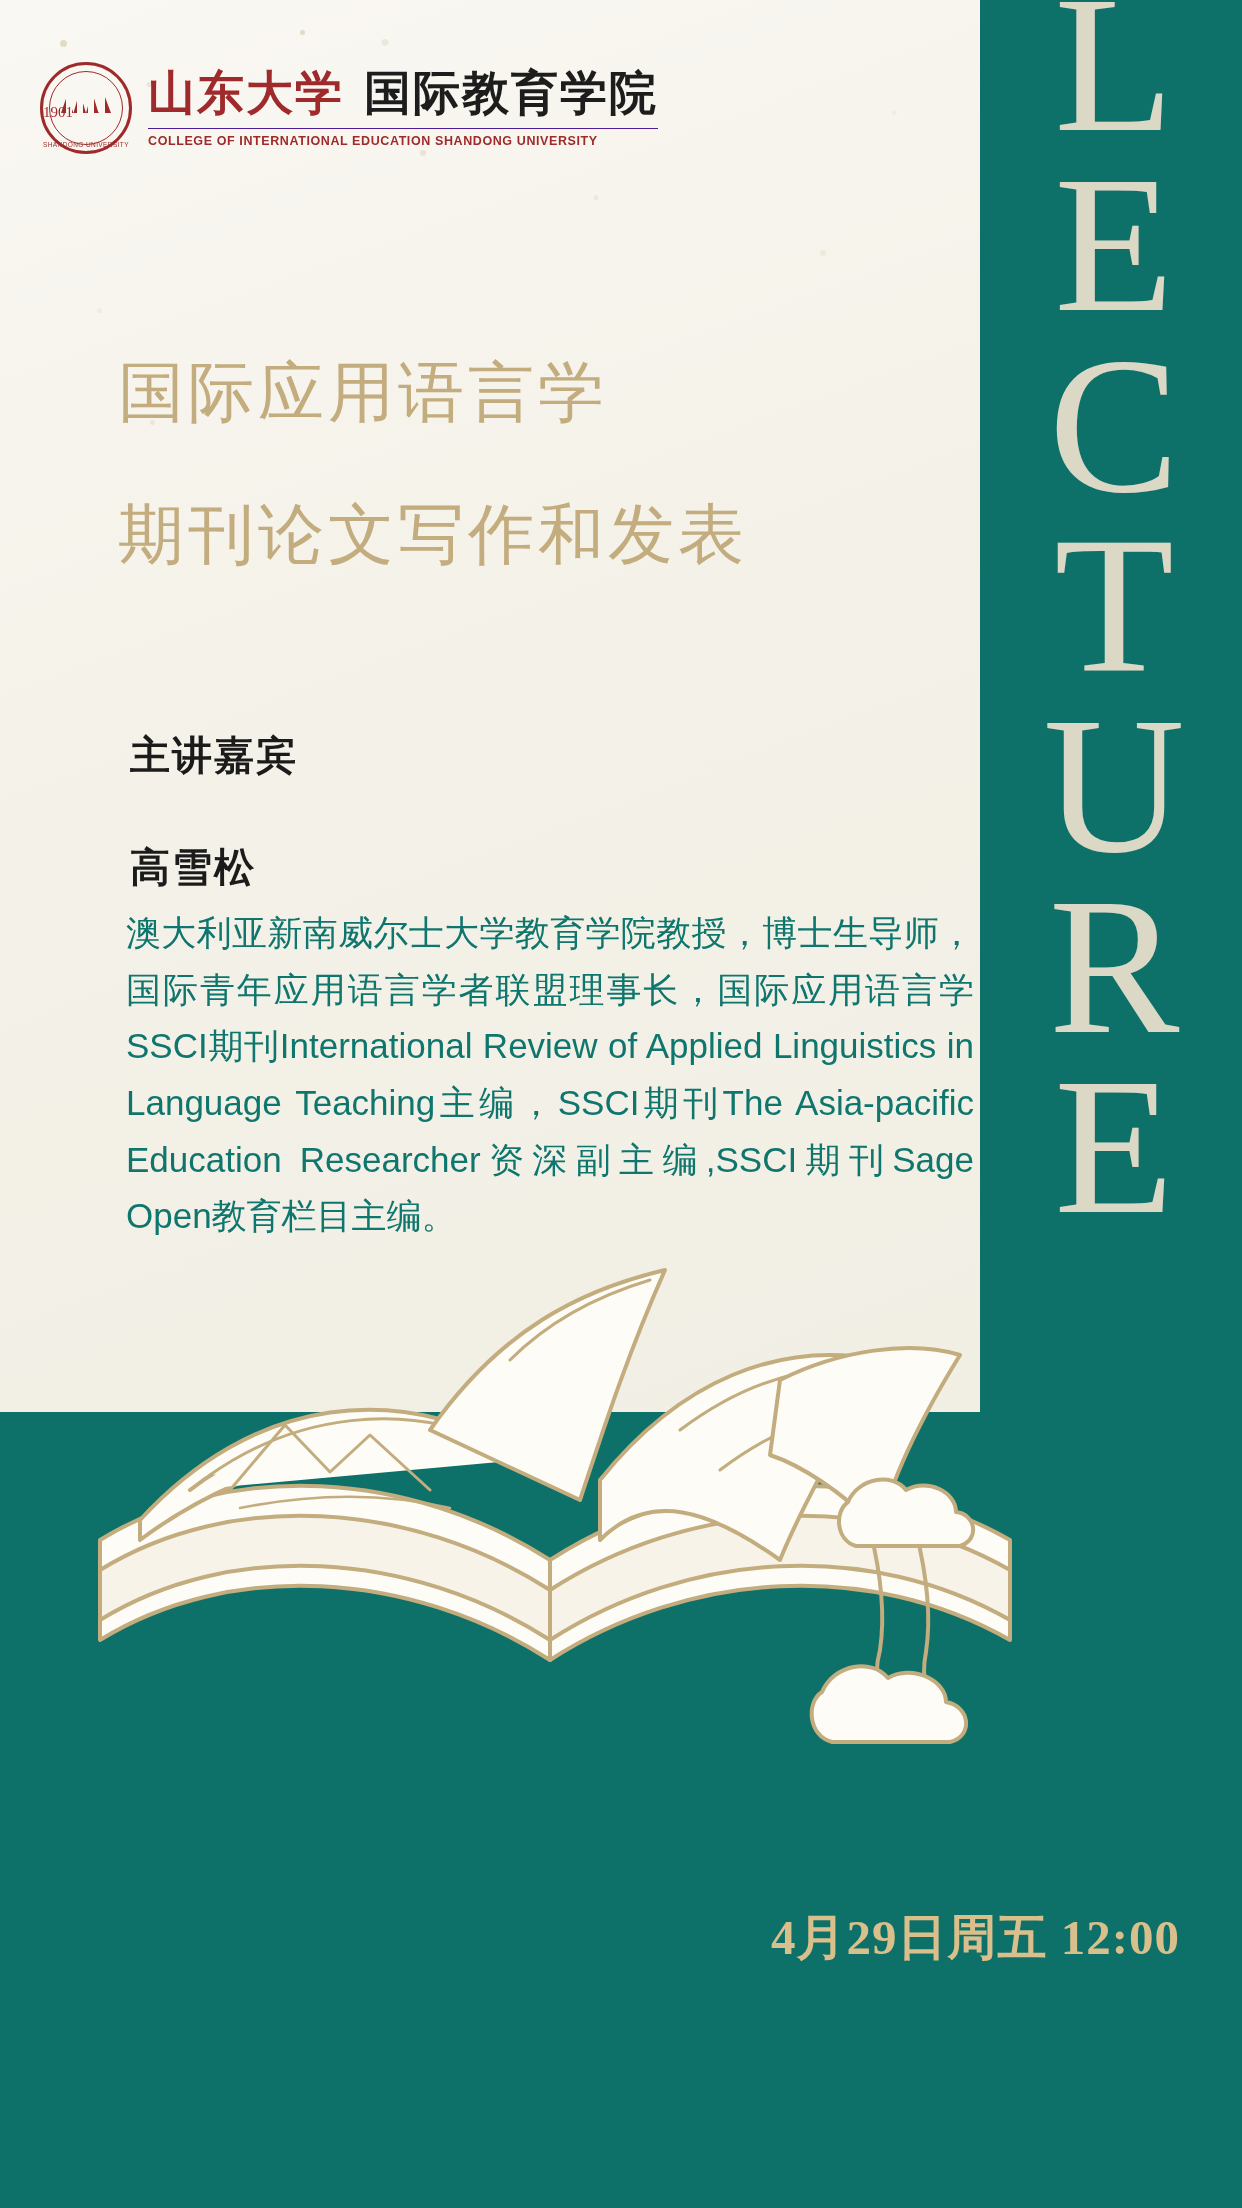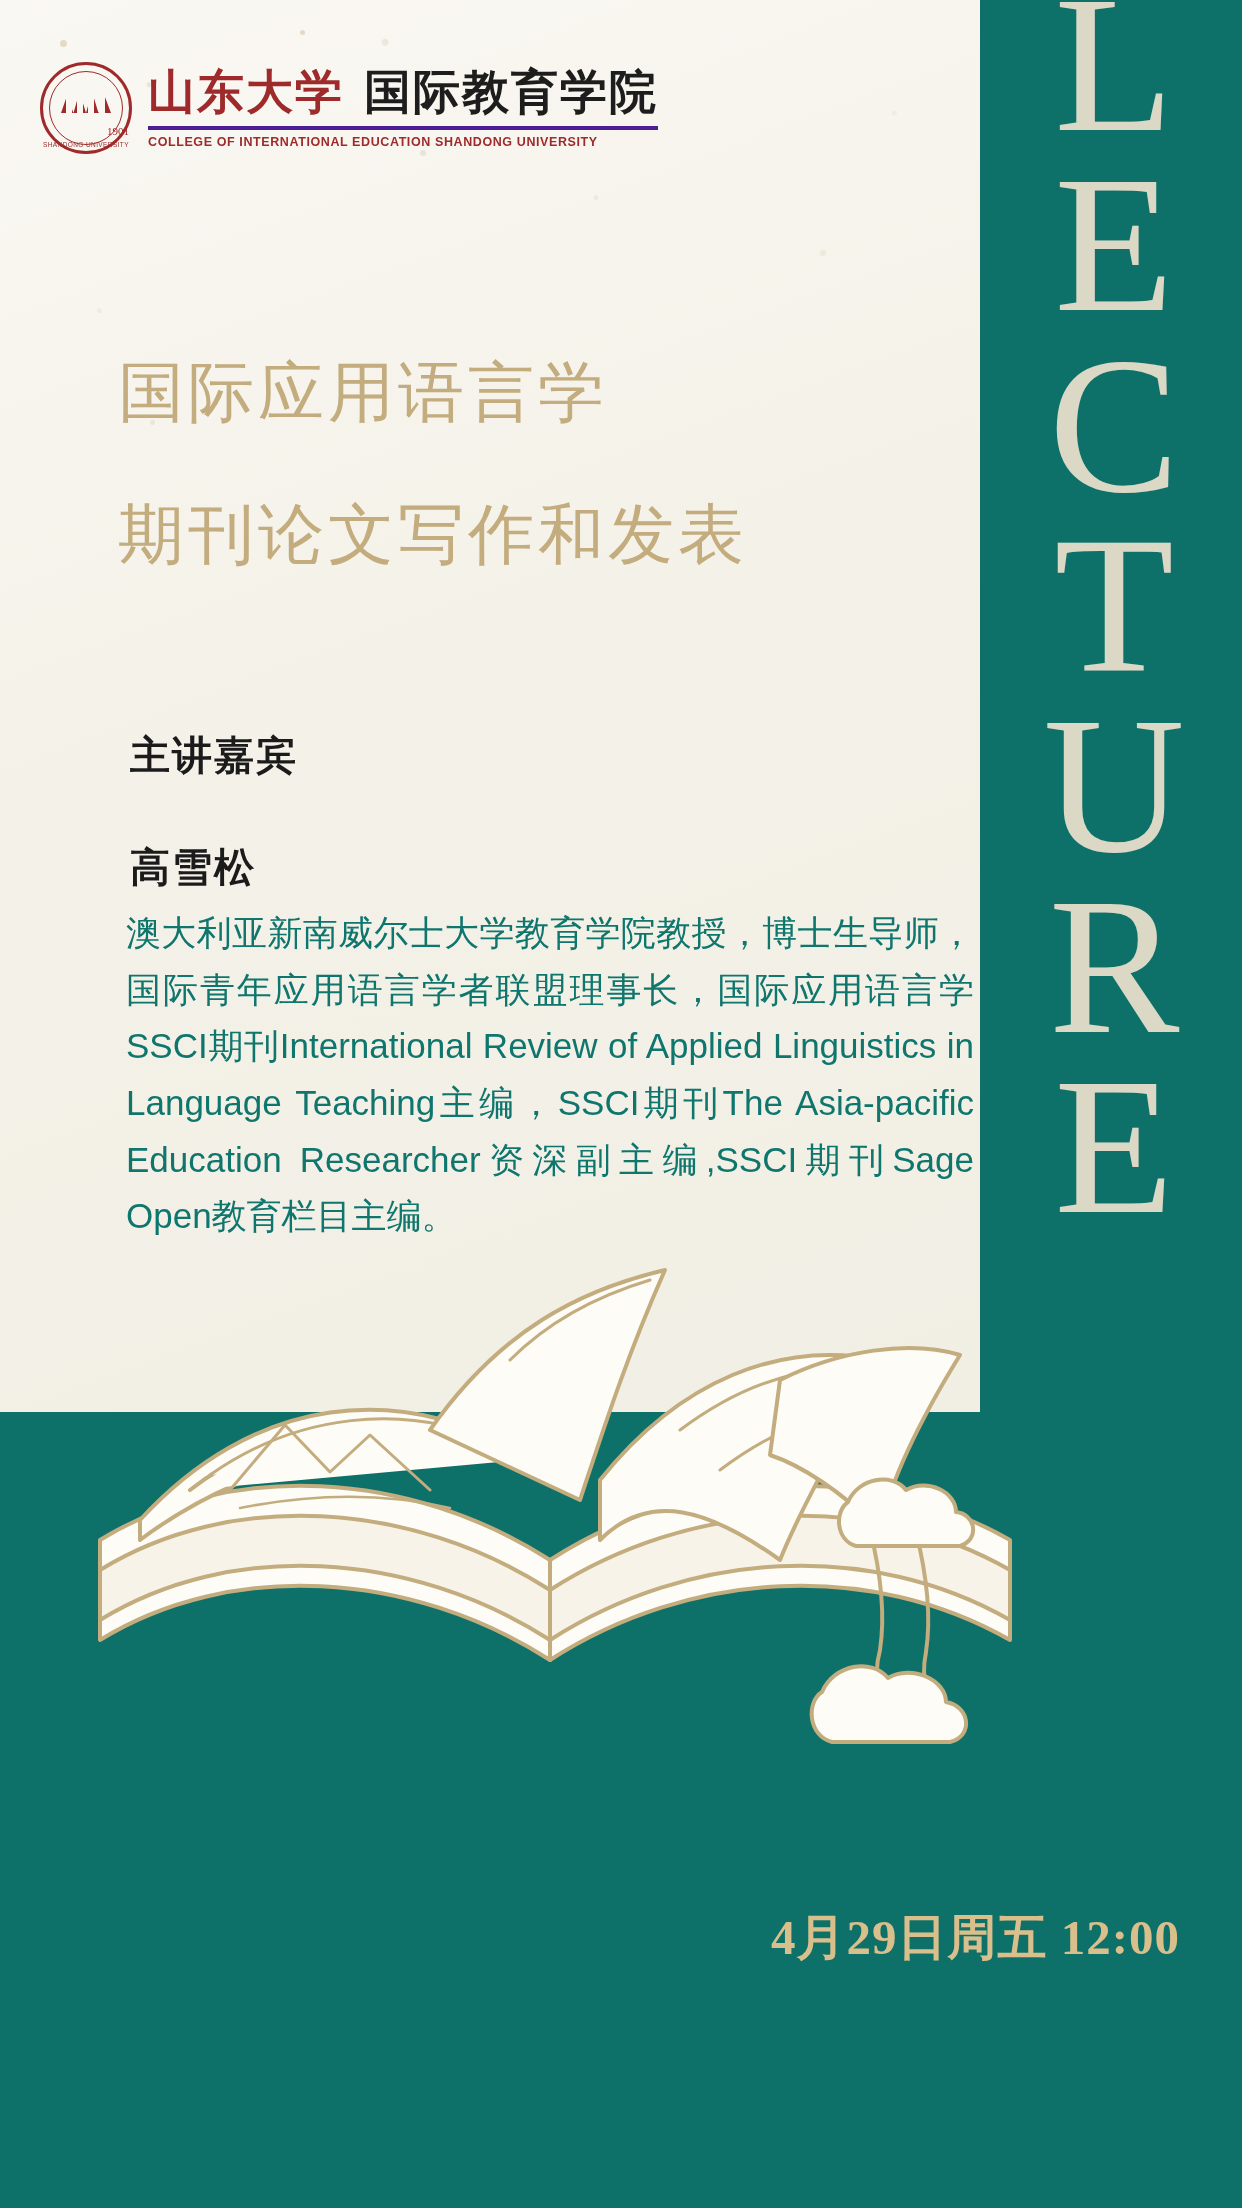--- a/index.html
+++ b/index.html
@@ -96,23 +96,23 @@
     transform: translateX(-50%);
     width: 50px;
     height: 26px;
     background:
       linear-gradient(to right, #9e2a2b 0 5px, transparent 5px 11px, #9e2a2b 11px 16px, transparent 16px 22px, #9e2a2b 22px 27px, transparent 27px 33px, #9e2a2b 33px 38px, transparent 38px 44px, #9e2a2b 44px 50px);
     clip-path: polygon(0 100%, 12% 34%, 25% 100%, 37% 18%, 50% 100%, 62% 18%, 75% 100%, 87% 34%, 100% 100%);
   }
   .seal-year {
     position: absolute;
     left: 0; right: 0;
-    bottom: 14px;
-    text-align: right;
-    font-size: 11px;
+    bottom: 30px;
+    text-align: left;
+    font-size: 15px;
     color: #9e2a2b;
     font-family: "Liberation Serif", serif;
   }
   .seal-arc {
     position: absolute;
     left: 0; right: 0;
     bottom: 3px;
     text-align: center;
     font-size: 6.5px;
     letter-spacing: 0.4px;
@@ -134,21 +134,21 @@
   .logo-cn .sub {
     color: #1d1d1d;
     margin-left: 20px;
   }
   .logo-en {
     margin-top: 8px;
     font-size: 12.5px;
     font-weight: 700;
     letter-spacing: 0.6px;
     color: #9e2a2b;
-    border-top: 4px solid #4c1d95;
+    border-top: 1px solid #4c1d95;
     padding-top: 5px;
     white-space: nowrap;
   }
   
   .title1 {
     position: absolute;
     left: 118px;
     top: 348px;
     font-size: 66px;
     letter-spacing: 4px;

